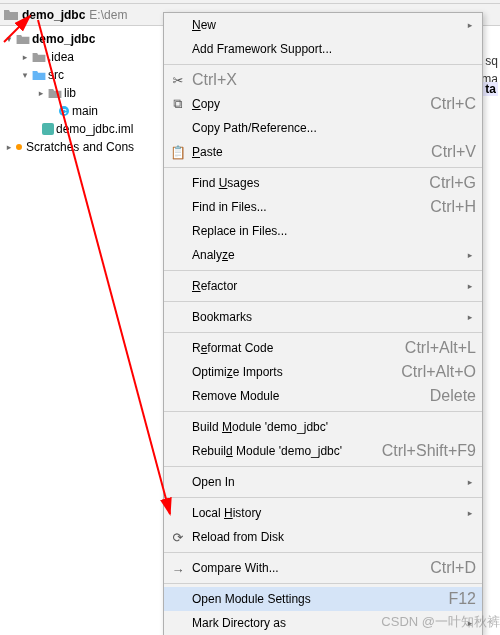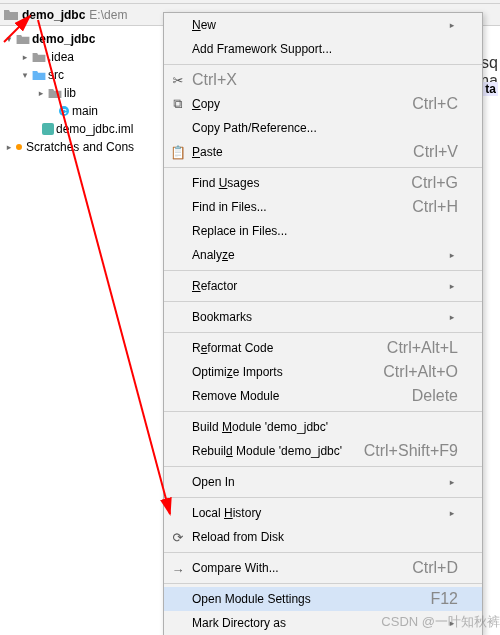--- a/index.html
+++ b/index.html
@@ -13,25 +13,25 @@
   .project { width: 170px; background: #fff; border-right: 1px solid #d0d0d0; padding-top: 4px; }
   .tree-row { display: flex; align-items: center; height: 18px; padding-left: 4px; gap: 2px; white-space: nowrap; }
   .arrow { width: 10px; text-align: center; color: #6e6e6e; font-size: 9px; }
   .arrow.open::before { content: "▾"; }
   .arrow.closed::before { content: "▸"; }
   .arrow.none::before { content: ""; }
   .icon-folder { width: 14px; height: 11px; }
   .label { white-space: nowrap; }
   .bold { font-weight: bold; }
   .right-pane { flex: 1; background: #fff; position: relative; }
-  .right-snip { position: absolute; top: 28px; right: 2px; font-size: 16px; color: #333; }
+  .right-snip { position: absolute; top: 28px; right: 2px; font-size: 12px; color: #333; }
   .right-snip2 { position: absolute; top: 56px; right: 2px; font-size: 12px; color: #000; font-weight: bold; background: #e8e8ff; padding: 0 2px; }
 
   .ctx-menu { position: absolute; left: 163px; top: 12px; width: 320px; background: #f2f2f2; border: 1px solid #b0b0b0; box-shadow: 2px 2px 6px rgba(0,0,0,0.2); }
-  .menu-row { display: flex; align-items: center; height: 24px; padding-right: 24px; cursor: default; }
+  .menu-row { display: flex; align-items: center; height: 24px; padding-right: 6px; cursor: default; }
   .menu-row.highlight { background: #d5e4f7; }
   .menu-icon { width: 28px; display: flex; justify-content: center; color: #5a5a5a; font-size: 13px; }
   .menu-label { flex: 1; color: #000; }
   .menu-label u { text-decoration: underline; }
   .menu-shortcut { color: #888; font-size: 16px; }
   .menu-sub { width: 12px; text-align: center; color: #6e6e6e; font-size: 9px; }
   .menu-sep { height: 1px; background: #d0d0d0; margin: 3px 0; }
 
   svg.folder path.f1 { fill: #87afaf; }
   svg.folder.gray path.f1 { fill: #9e9e9e; }

